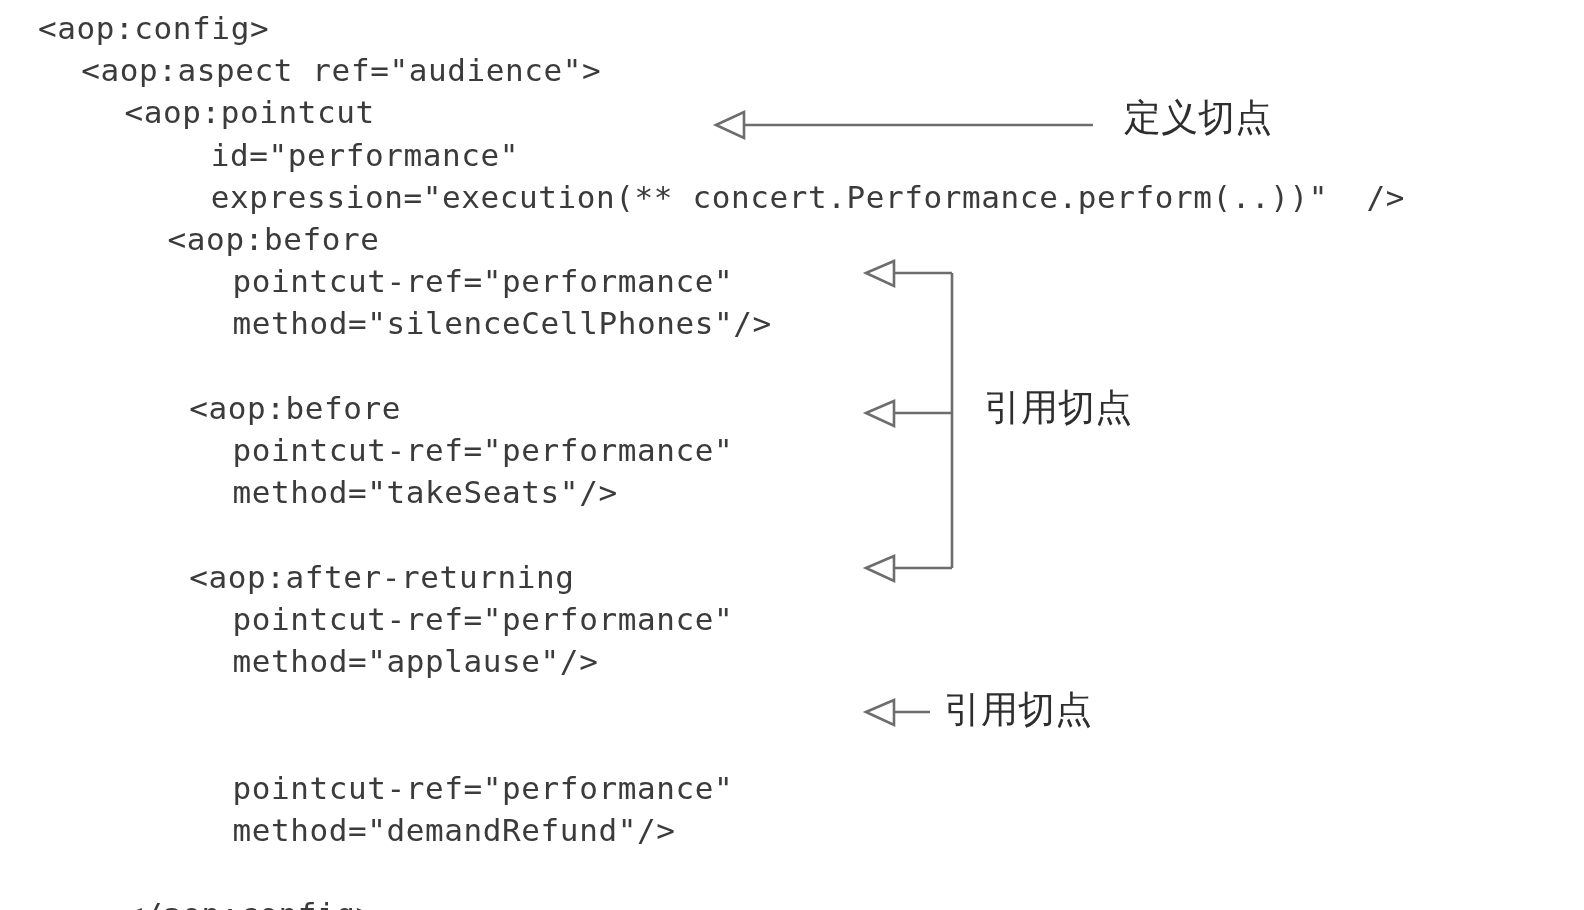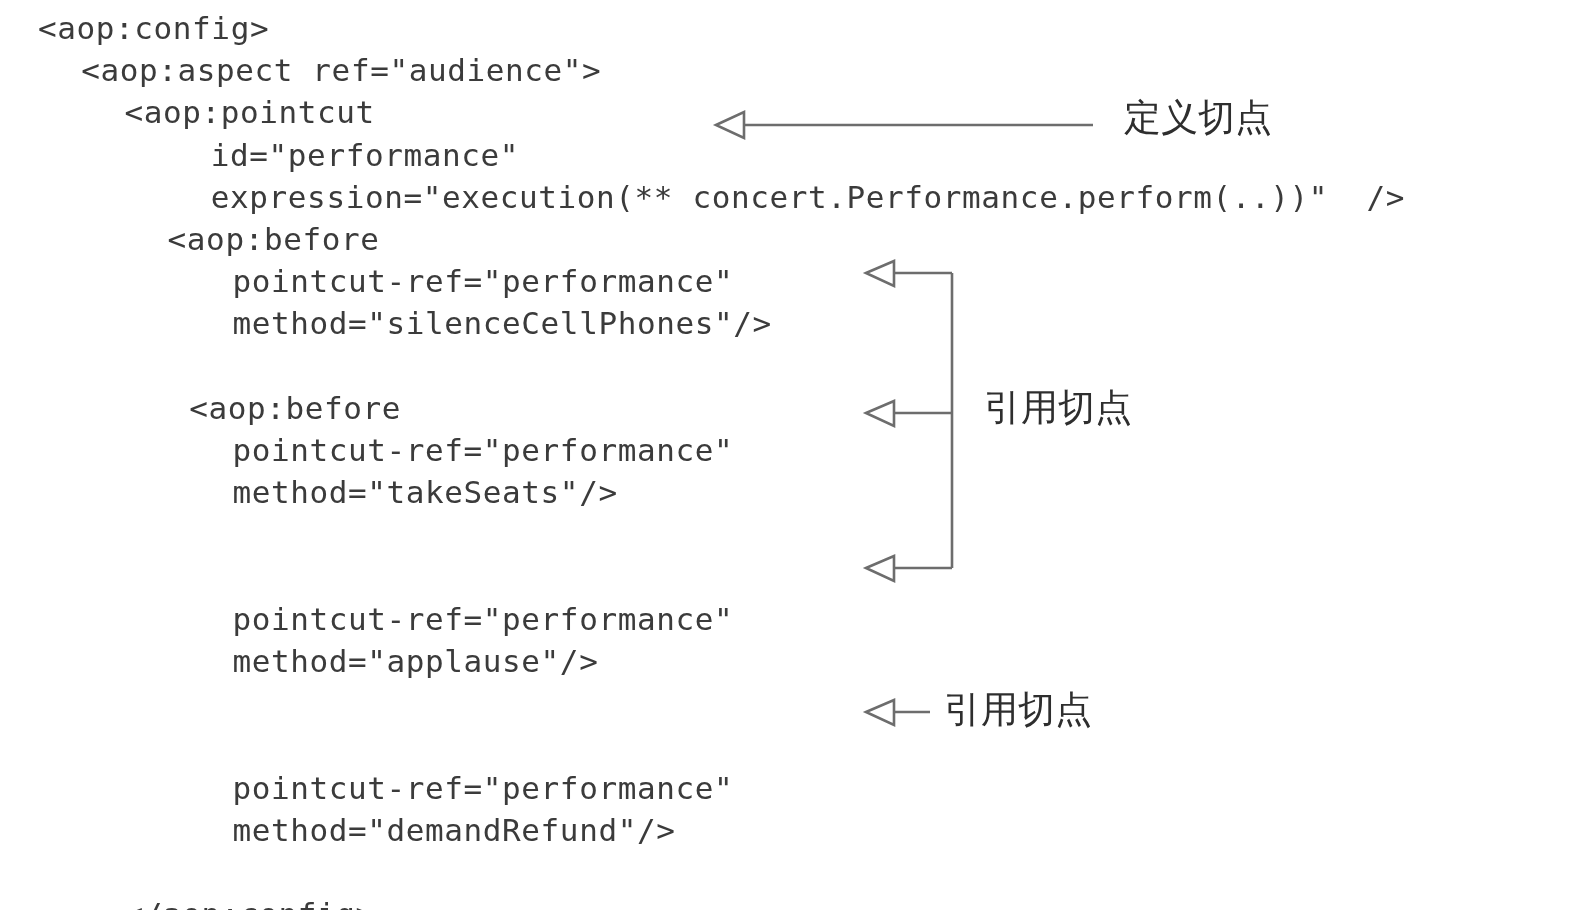--- a/index.html
+++ b/index.html
@@ -91,20 +91,21 @@
       <div class="code-line" style="left: 81.2px; top: 54.2px;">&lt;aop:aspect ref="audience"&gt;</div>
       <div class="code-line" style="left: 124.4px; top: 96.4px;">&lt;aop:pointcut</div>
       <div class="code-line" style="left: 210.8px; top: 138.6px;">id="performance"</div>
       <div class="code-line" style="left: 210.8px; top: 180.8px;">expression="execution(** concert.Performance.perform(..))"  /&gt;</div>
       <div class="code-line" style="left: 167.6px; top: 223px;">&lt;aop:before</div>
       <div class="code-line" style="left: 232.4px; top: 265.2px;">pointcut-ref="performance"</div>
       <div class="code-line" style="left: 232.4px; top: 307.4px;">method="silenceCellPhones"/&gt;</div>
       <div class="code-line" style="left: 189.2px; top: 391.8px;">&lt;aop:before</div>
       <div class="code-line" style="left: 232.4px; top: 434px;">pointcut-ref="performance"</div>
       <div class="code-line" style="left: 232.4px; top: 476.2px;">method="takeSeats"/&gt;</div>
+      <div class="code-line" style="left: 189.2px; top: 560.6px;">&lt;aop:after-returning</div>
       <div class="code-line" style="left: 232.4px; top: 602.8px;">pointcut-ref="performance"</div>
       <div class="code-line" style="left: 232.4px; top: 645px;">method="applause"/&gt;</div>
       <div class="code-line" style="left: 232.4px; top: 771.6px;">pointcut-ref="performance"</div>
       <div class="code-line" style="left: 232.4px; top: 813.8px;">method="demandRefund"/&gt;</div>
       <div class="code-line" style="left: 124.4px; top: 898.2px;">&lt;/aop:config&gt;</div>
     </div>
 
   <div class="annotations">
     <svg viewBox="0 0 1584 910" xmlns="http://www.w3.org/2000/svg">
 

